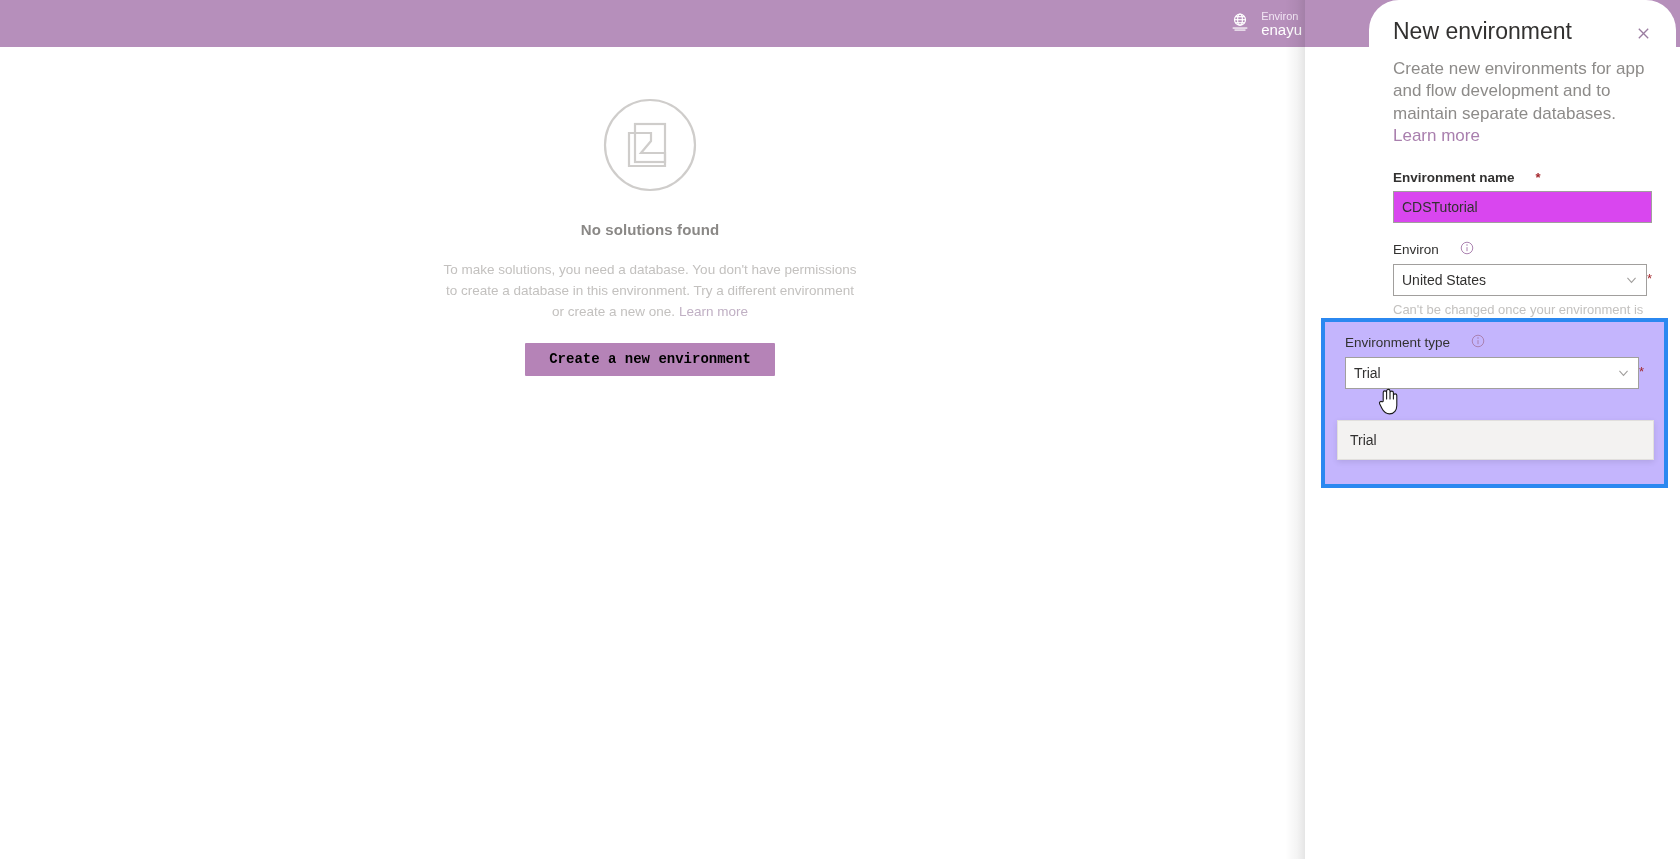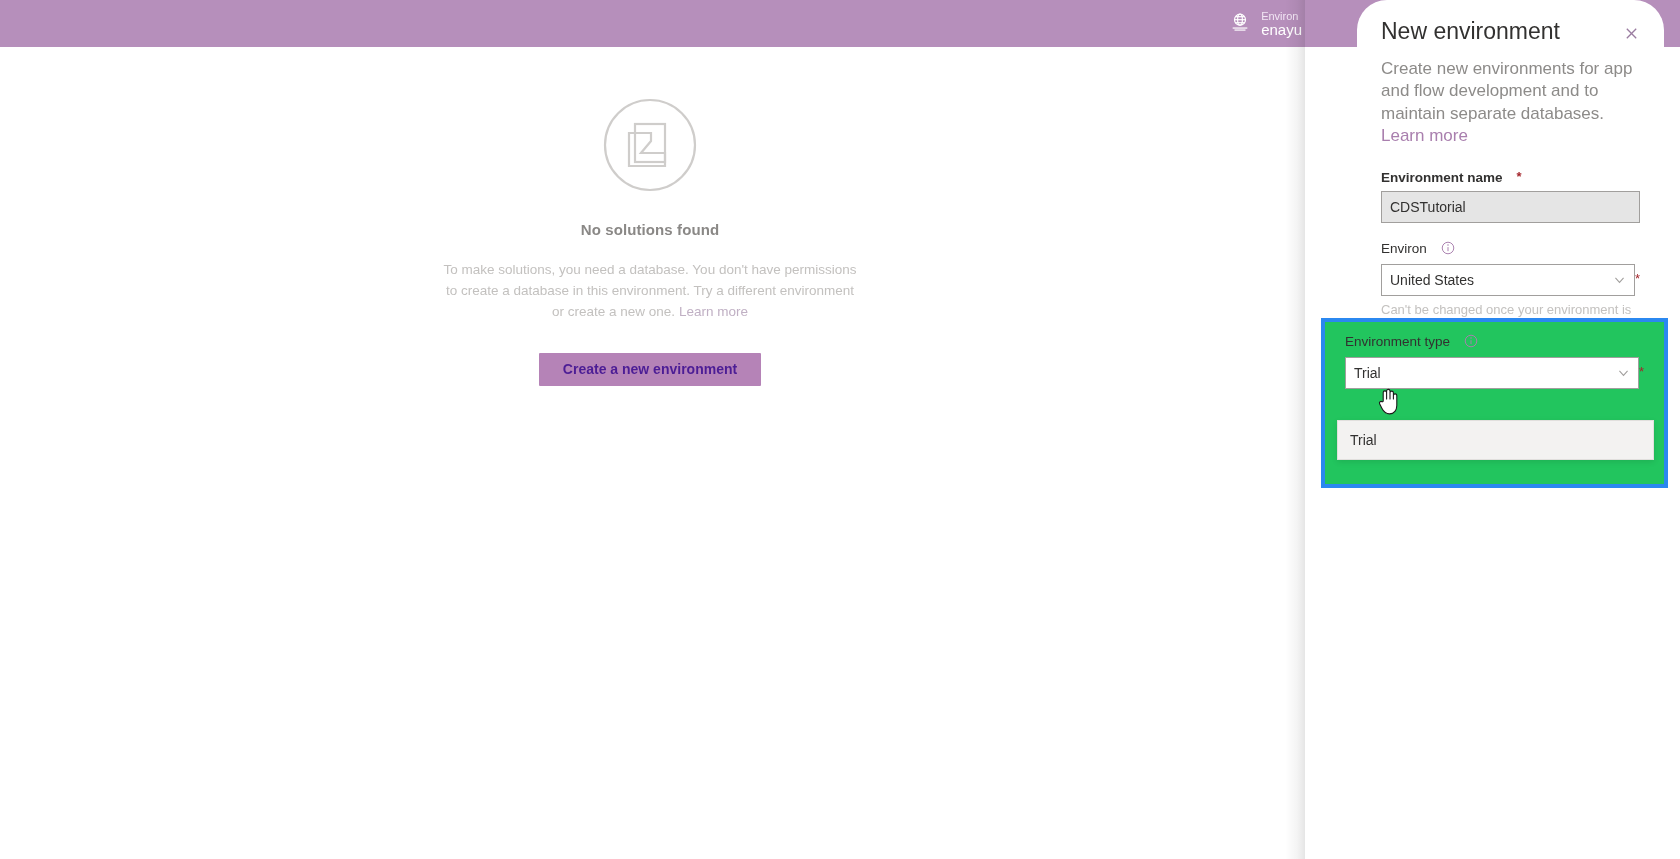--- a/index.html
+++ b/index.html
@@ -94,25 +94,25 @@
     font-size: 13.5px;
     line-height: 1.55;
     color: #c3c1bf;
   }
   #empty-desc .link {
     color: #c0b0c4;
     text-decoration: none;
     cursor: pointer;
   }
   #create-env-button {
-    margin-top: 30px;
+    margin-top: 20px;
     background: #b583b7;
-    color: #4c1d95;
+    color: #000000;
     border: none;
-    font-family: Liberation Sans, sans-serif;
+    font-family: Liberation Mono, monospace;
     font-size: 14px;
     font-weight: bold;
     padding: 0 24px;
     height: 33px;
     line-height: 33px;
     cursor: pointer;
     border-radius: 1px;
   }
 
   
@@ -120,21 +120,21 @@
     position: absolute;
     left: 1285px;
     top: 0;
     width: 20px;
     height: 859px;
     background: linear-gradient(to right, rgba(0,0,0,0) 0%, rgba(0,0,0,0.045) 60%, rgba(0,0,0,0.10) 100%);
     pointer-events: none;
   }
   #panel {
     position: absolute;
-    right: 16px;
+    right: 4px;
     top: 0;
     width: 307px;
     height: 859px;
     background: #ffffff;
     box-sizing: border-box;
     padding: 0;
     border-radius: 30px;
   }
   #panel-header {
     position: relative;
@@ -176,41 +176,41 @@
 
   #panel-body {
     padding: 22px 24px 0 24px;
   }
   .field-label {
     font-size: 13.5px;
     color: #323130;
     font-weight: bold;
     margin-bottom: 6px;
     display: flex;
-    align-items: flex-start;
-    gap: 14px;
+    align-items: center;
+    gap: 21px;
   }
   .field-label.normal { font-weight: normal; }
   .req-asterisk {
     color: #a4262c;
     font-size: 13px;
     line-height: 1;
   }
   .info-icon {
     width: 14px;
     height: 14px;
     color: #a97fae;
     flex: 0 0 auto;
   }
   .text-input {
     width: 100%;
     height: 32px;
     box-sizing: border-box;
     border: 1px solid #a19f9d;
-    background: #e5e5e5;
+    background: #d946ef;
     padding: 0 8px;
     font-family: "Liberation Sans", sans-serif;
     font-size: 14px;
     color: #323130;
     border-radius: 0;
     outline: none;
   }
   .field-row {
     display: flex;
     align-items: flex-start;
@@ -257,21 +257,21 @@
 
   
   #env-type-highlight {
     position: absolute;
     left: 1321px;
     top: 318px;
     width: 347px;
     height: 170px;
     border: 4px solid #2b88f0;
     box-sizing: border-box;
-    background: #22c55e;
+    background: #c4b5fd;
   }
   #env-type-inner {
     padding: 12px 20px 0 20px;
   }
   #dropdown-list {
     position: absolute;
     left: 1337px;
     top: 420px;
     width: 317px;
     background: #ffffff;

